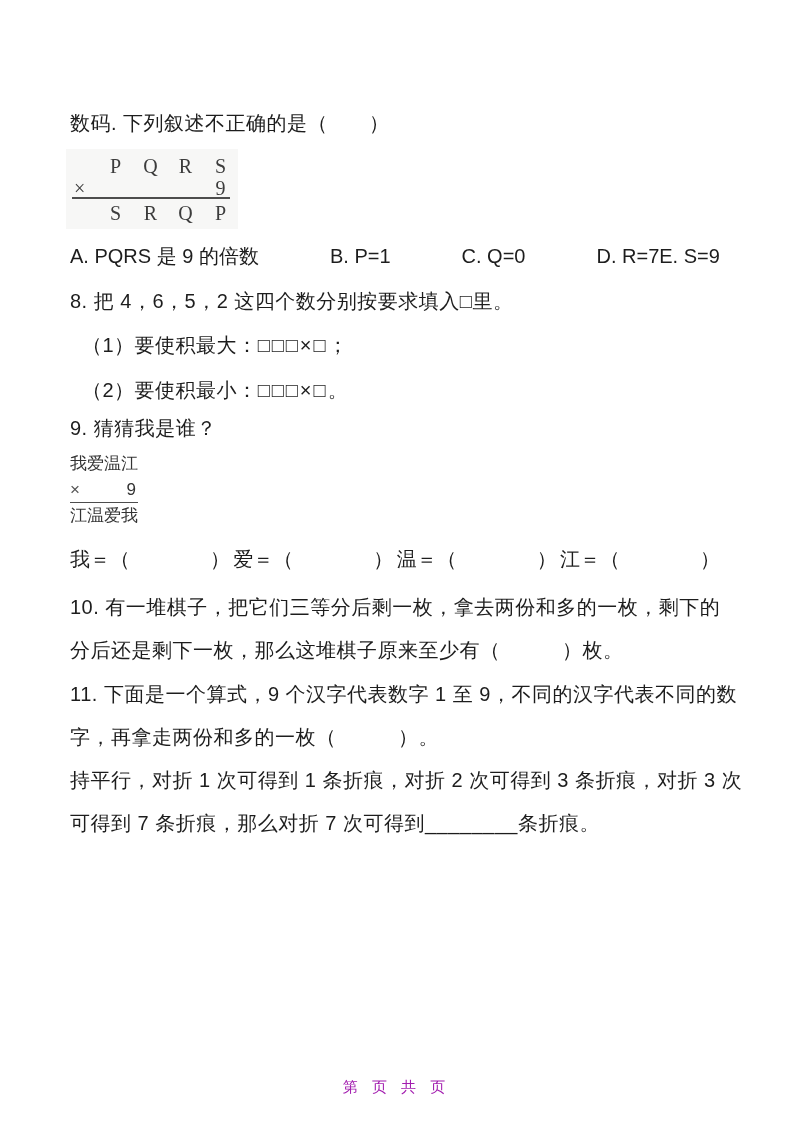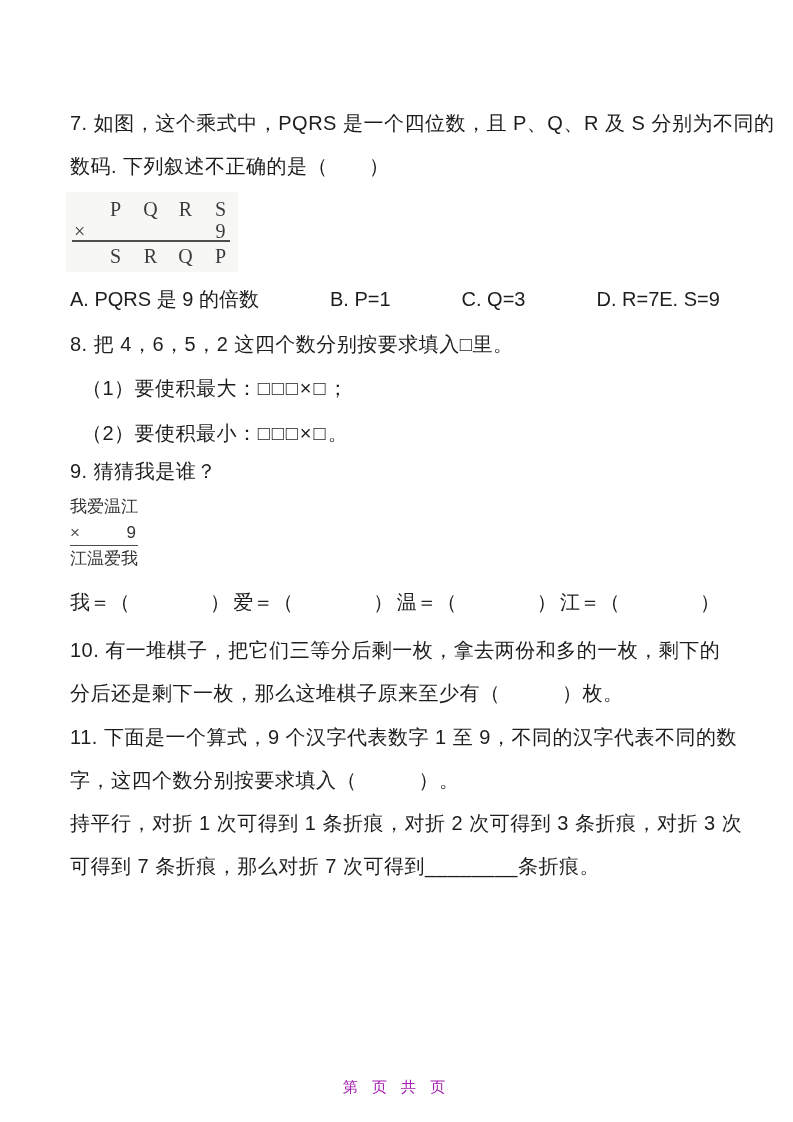--- a/index.html
+++ b/index.html
@@ -108,21 +108,20 @@
     letter-spacing: 5px;
     color: #a21caf;
   }
 </style>
 </head>
 <body>
 
 <div class="page">
   <div class="content">
 
-    <p class="line">7. 如图，这个乘式中，PQRS 是一个四位数，且 P、Q、R 及 S 分别为不同的</p>
     <p class="line">数码. 下列叙述不正确的是（　　）</p>
 
     <div class="q7-mult">
       <div class="q7-mrow">
         <span class="mc op"></span>
         <span class="mc">P</span>
         <span class="mc">Q</span>
         <span class="mc">R</span>
         <span class="mc">S</span>
       </div>
@@ -138,21 +137,21 @@
         <span class="mc">S</span>
         <span class="mc">R</span>
         <span class="mc">Q</span>
         <span class="mc">P</span>
       </div>
     </div>
 
     <div class="options-row">
       <span>A. PQRS 是 9 的倍数</span>
       <span>B. P=1</span>
-      <span>C. Q=3</span>
+      <span>C. Q=0</span>
       <span>D. R=7E. S=9</span>
     </div>
 
     <p class="line mt36">8. 把 4，6，5，2 这四个数分别按要求填入□里。</p>
     <p class="line indent mt1"><span>（1）要使积最大：</span><span class="boxes">□□□×□</span><span>；</span></p>
     <p class="line indent mt2"><span>（2）要使积最小：</span><span class="boxes">□□□×□</span><span>。</span></p>
 
     <p class="line mtm5">9. 猜猜我是谁？</p>
 
     <div class="q9-mult">
@@ -168,21 +167,21 @@
       <span>我＝（　　　　）</span>
       <span>爱＝（　　　　）</span>
       <span>温＝（　　　　）</span>
       <span>江＝（　　　　）</span>
     </div>
 
     <p class="line mt5">10. 有一堆棋子，把它们三等分后剩一枚，拿去两份和多的一枚，剩下的</p>
     <p class="line">分后还是剩下一枚，那么这堆棋子原来至少有（　　　）枚。</p>
 
     <p class="line mt1">11. 下面是一个算式，9 个汉字代表数字 1 至 9，不同的汉字代表不同的数</p>
-    <p class="line">字，这四个数分别按要求填入（　　　）。</p>
+    <p class="line">字，再拿走两份和多的一枚（　　　）。</p>
 
     <p class="line">持平行，对折 1 次可得到 1 条折痕，对折 2 次可得到 3 条折痕，对折 3 次</p>
     <p class="line">可得到 7 条折痕，那么对折 7 次可得到________条折痕。</p>
 
   </div>
 
   <div class="footer">第 页 共 页</div>
 </div>
 
 </body></html>

